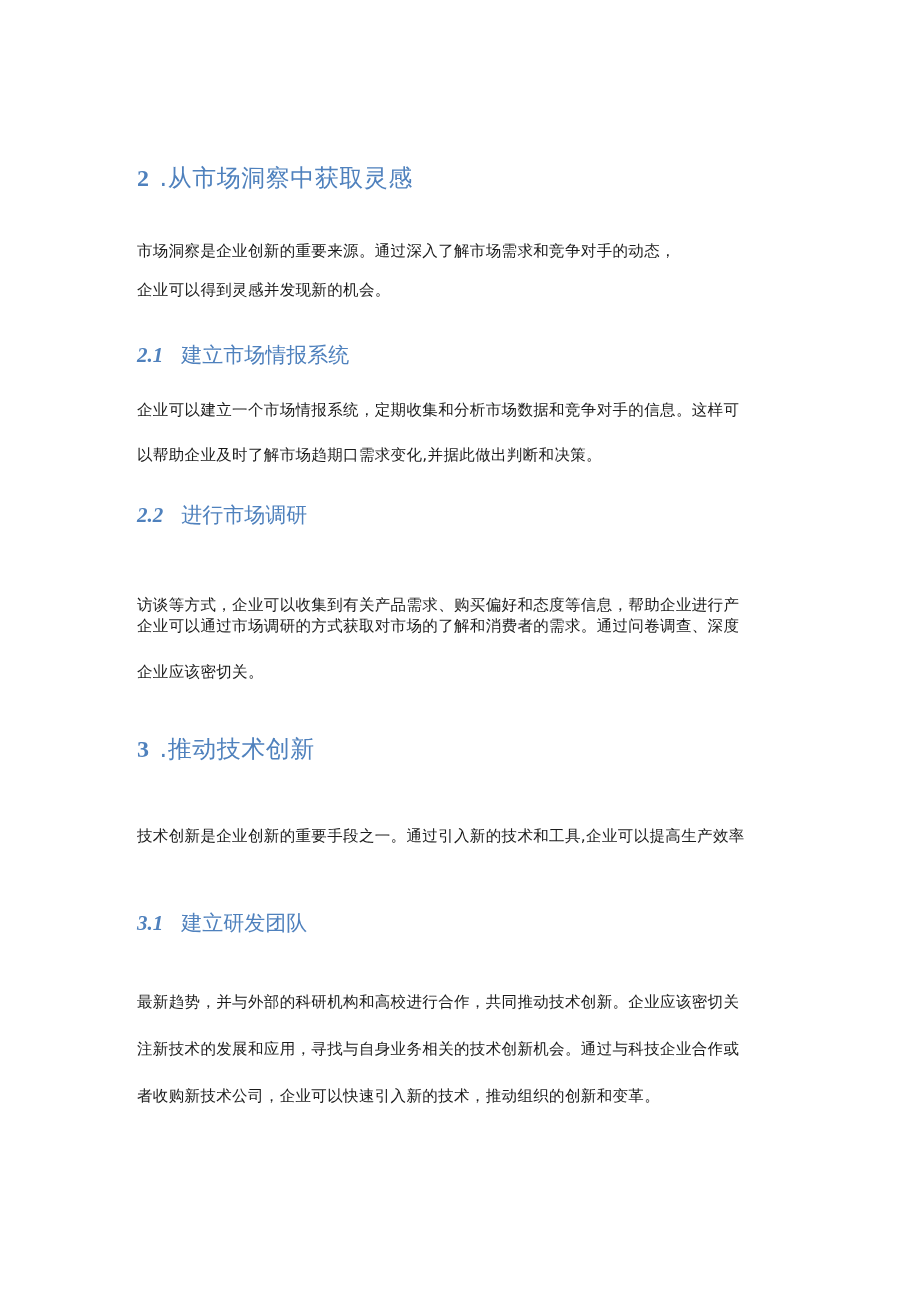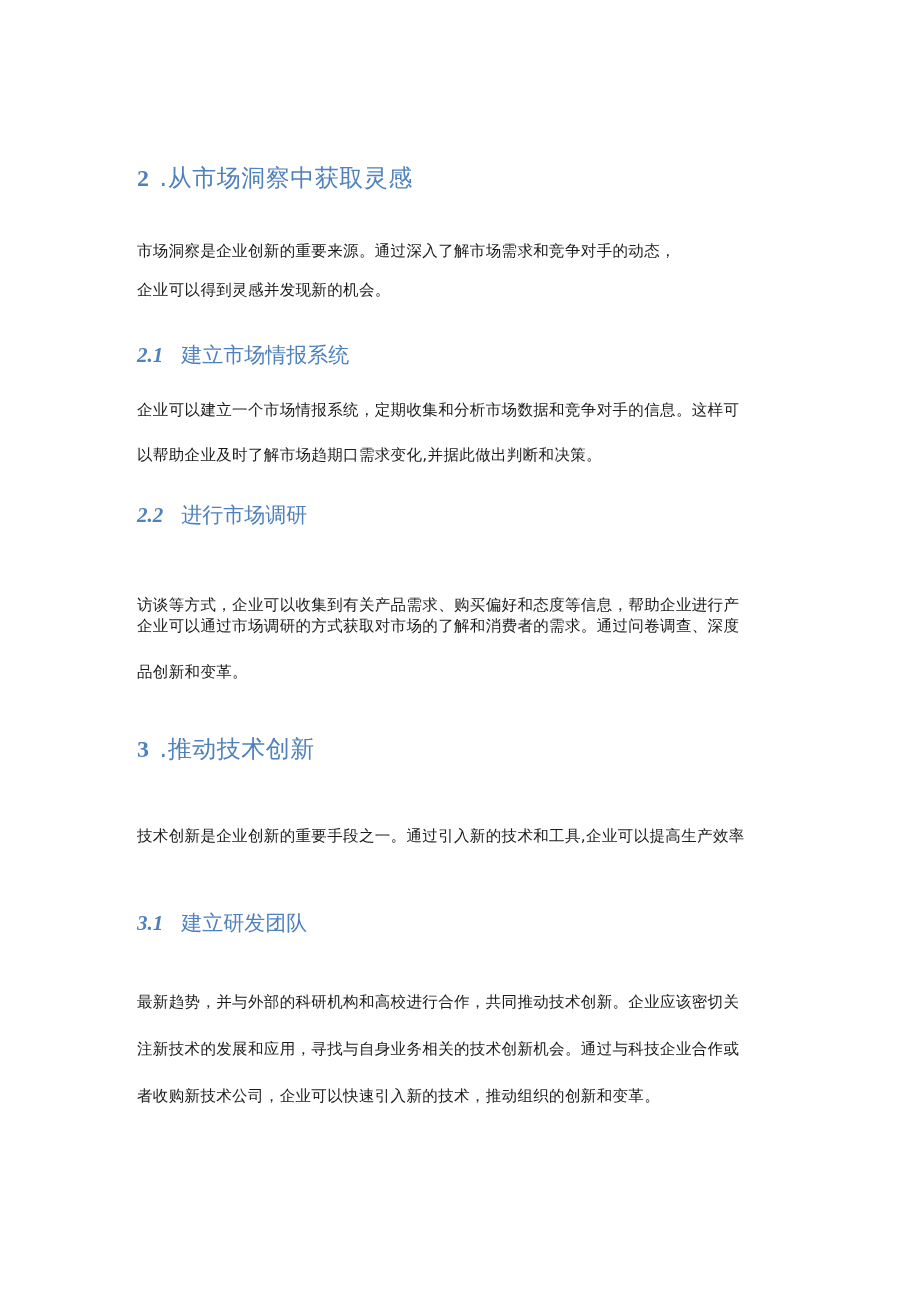--- a/index.html
+++ b/index.html
@@ -76,21 +76,21 @@
     <span class="line">企业可以建立一个市场情报系统，定期收集和分析市场数据和竞争对手的信息。这样可</span>
     <span class="line" style="margin-top:24px;">以帮助企业及时了解市场趋期口需求变化,并据此做出判断和决策。</span>
   </div>
 
   <h2 class="h2" style="top:501px;">
     <span class="num">2.2</span><span>进行市场调研</span>
   </h2>
   <div class="para" style="top:570px;">
     <span class="line" style="margin-top:25px;">访谈等方式，企业可以收集到有关产品需求、购买偏好和态度等信息，帮助企业进行产</span>
     <span class="line">企业可以通过市场调研的方式获取对市场的了解和消费者的需求。通过问卷调查、深度</span>
-    <span class="line" style="margin-top:25px;">品创新和变革。</span>
+    <span class="line" style="margin-top:25px;">企业应该密切关。</span>
   </div>
 
   <h1 class="h1" style="top:733px;">
     <span class="num">3</span><span>.推动技术创新</span>
   </h1>
   <div class="para" style="top:826px;">
     <span class="line">技术创新是企业创新的重要手段之一。通过引入新的技术和工具,企业可以提高生产效率</span>
   </div>
 
   <h2 class="h2" style="top:909px;">

